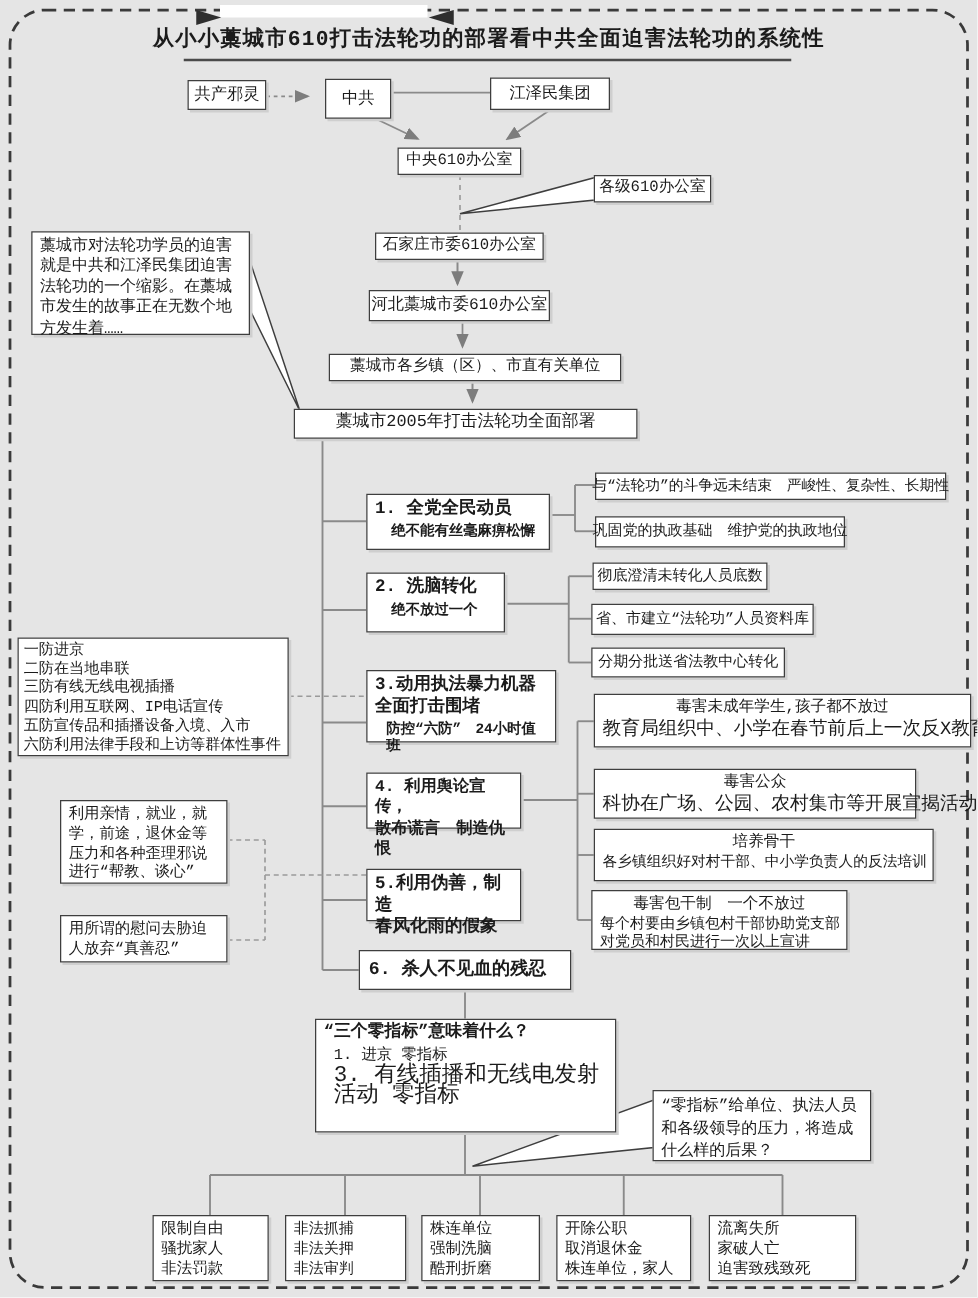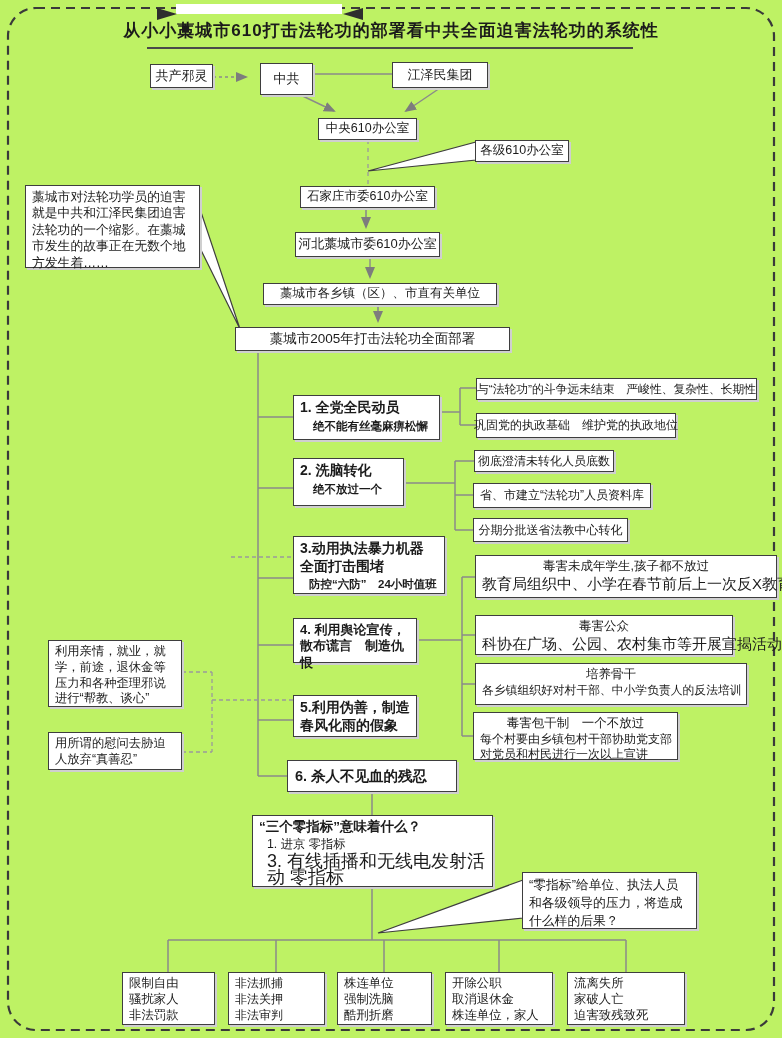--- a/index.html
+++ b/index.html
@@ -1,17 +1,17 @@
 <!DOCTYPE html>
 <html><head>
 <meta charset="utf-8">
 <style>
   html,body{margin:0;padding:0;background:#fff}
-  .wrap{position:relative;width:782px;height:1038px;background:#bef264;
-        font-family:Liberation Sans, sans-serif;color:#1b1b1b;overflow:hidden}
+  .wrap{position:relative;width:782px;height:1038px;background:#e5e5e5;
+        font-family:Liberation Mono, monospace;color:#1b1b1b;overflow:hidden}
   svg.lines{position:absolute;left:0;top:0;z-index:1}
   .title{position:absolute;left:0;right:0;top:19px;text-align:center;
          font-size:17px;font-weight:bold;letter-spacing:1px;z-index:2}
   .b{position:absolute;z-index:2;background:#fff;border:1.5px solid #3e3e3e;
      box-sizing:border-box;box-shadow:2px 2px 0 0 #cfcfcf;font-size:13px;line-height:1.25}
   .c{display:flex;align-items:center;justify-content:center;text-align:center;white-space:nowrap}
   .blk{padding:3px 6px}
   .t{font-weight:bold}
   .mtitle{font-weight:bold;font-size:14px}
   .msub{font-weight:600;font-size:11.5px;padding-left:13px;margin-top:2px}
@@ -113,20 +113,28 @@
   <div class="b c" style="left:476px;top:413px;width:200px;height:25px;font-size:12px">巩固党的执政基础　维护党的执政地位</div>
 
   <div class="b blk" style="left:293px;top:458px;width:111px;height:48px">
     <div class="mtitle">2. 洗脑转化</div>
     <div class="msub">绝不放过一个</div>
   </div>
   <div class="b c" style="left:474px;top:450px;width:140px;height:22px;font-size:12px">彻底澄清未转化人员底数</div>
   <div class="b c" style="left:473px;top:483px;width:178px;height:25px;font-size:12px">省、市建立“法轮功”人员资料库</div>
   <div class="b c" style="left:473px;top:518px;width:155px;height:24px;font-size:12px">分期分批送省法教中心转化</div>
 
+  <div class="b" style="left:14px;top:510px;width:217px;height:95px;padding:2px 4px;font-size:12.1px;line-height:15.2px;white-space:nowrap">
+    <div>一防进京</div>
+    <div>二防在当地串联</div>
+    <div>三防有线无线电视插播</div>
+    <div>四防利用互联网、IP电话宣传</div>
+    <div>五防宣传品和插播设备入境、入市</div>
+    <div>六防利用法律手段和上访等群体性事件</div>
+  </div>
 
   <div class="b blk" style="left:293px;top:536px;width:152px;height:58px">
     <div class="mtitle">3.动用执法暴力机器</div>
     <div class="mtitle">全面打击围堵</div>
     <div class="msub" style="padding-left:9px">防控“六防”　24小时值班</div>
   </div>
 
   <div class="b blk" style="left:293px;top:618px;width:124px;height:45px">
     <div class="t" style="font-size:13px">4. 利用舆论宣传，</div>
     <div class="t" style="font-size:13px">散布谎言　制造仇恨</div>
@@ -155,21 +163,21 @@
 
   <div class="b blk" style="left:293px;top:695px;width:124px;height:42px">
     <div class="t" style="font-size:14px">5.利用伪善，制造</div>
     <div class="t" style="font-size:14px">春风化雨的假象</div>
   </div>
 
   <div class="b" style="left:287px;top:760px;width:170px;height:32px;display:flex;align-items:center;padding-left:7px">
     <span class="t" style="font-size:14.5px">6. 杀人不见血的残忍</span>
   </div>
 
-  <div class="b blk" style="left:252px;top:815px;width:241px;height:72px;line-height:16.8px">
+  <div class="b blk" style="left:252px;top:815px;width:241px;height:91px;line-height:16.8px">
     <div class="t" style="font-size:13.5px">“三个零指标”意味着什么？</div>
     <div style="font-size:12.3px;padding-left:8px">1. 进京 零指标</div>
     <div style="font-size:18px;padding-left:8px">3. 有线插播和无线电发射活动 零指标</div>
   </div>
   <div class="b blk" style="left:522px;top:872px;width:175px;height:57px;font-size:12.8px;line-height:18.2px">“零指标”给单位、执法人员和各级领导的压力，将造成什么样的后果？</div>
 
   <div class="b blk" style="left:122px;top:972px;width:93px;height:53px;font-size:12.4px;line-height:15.8px">
     <div>限制自由</div>
     <div>骚扰家人</div>
     <div>非法罚款</div>

